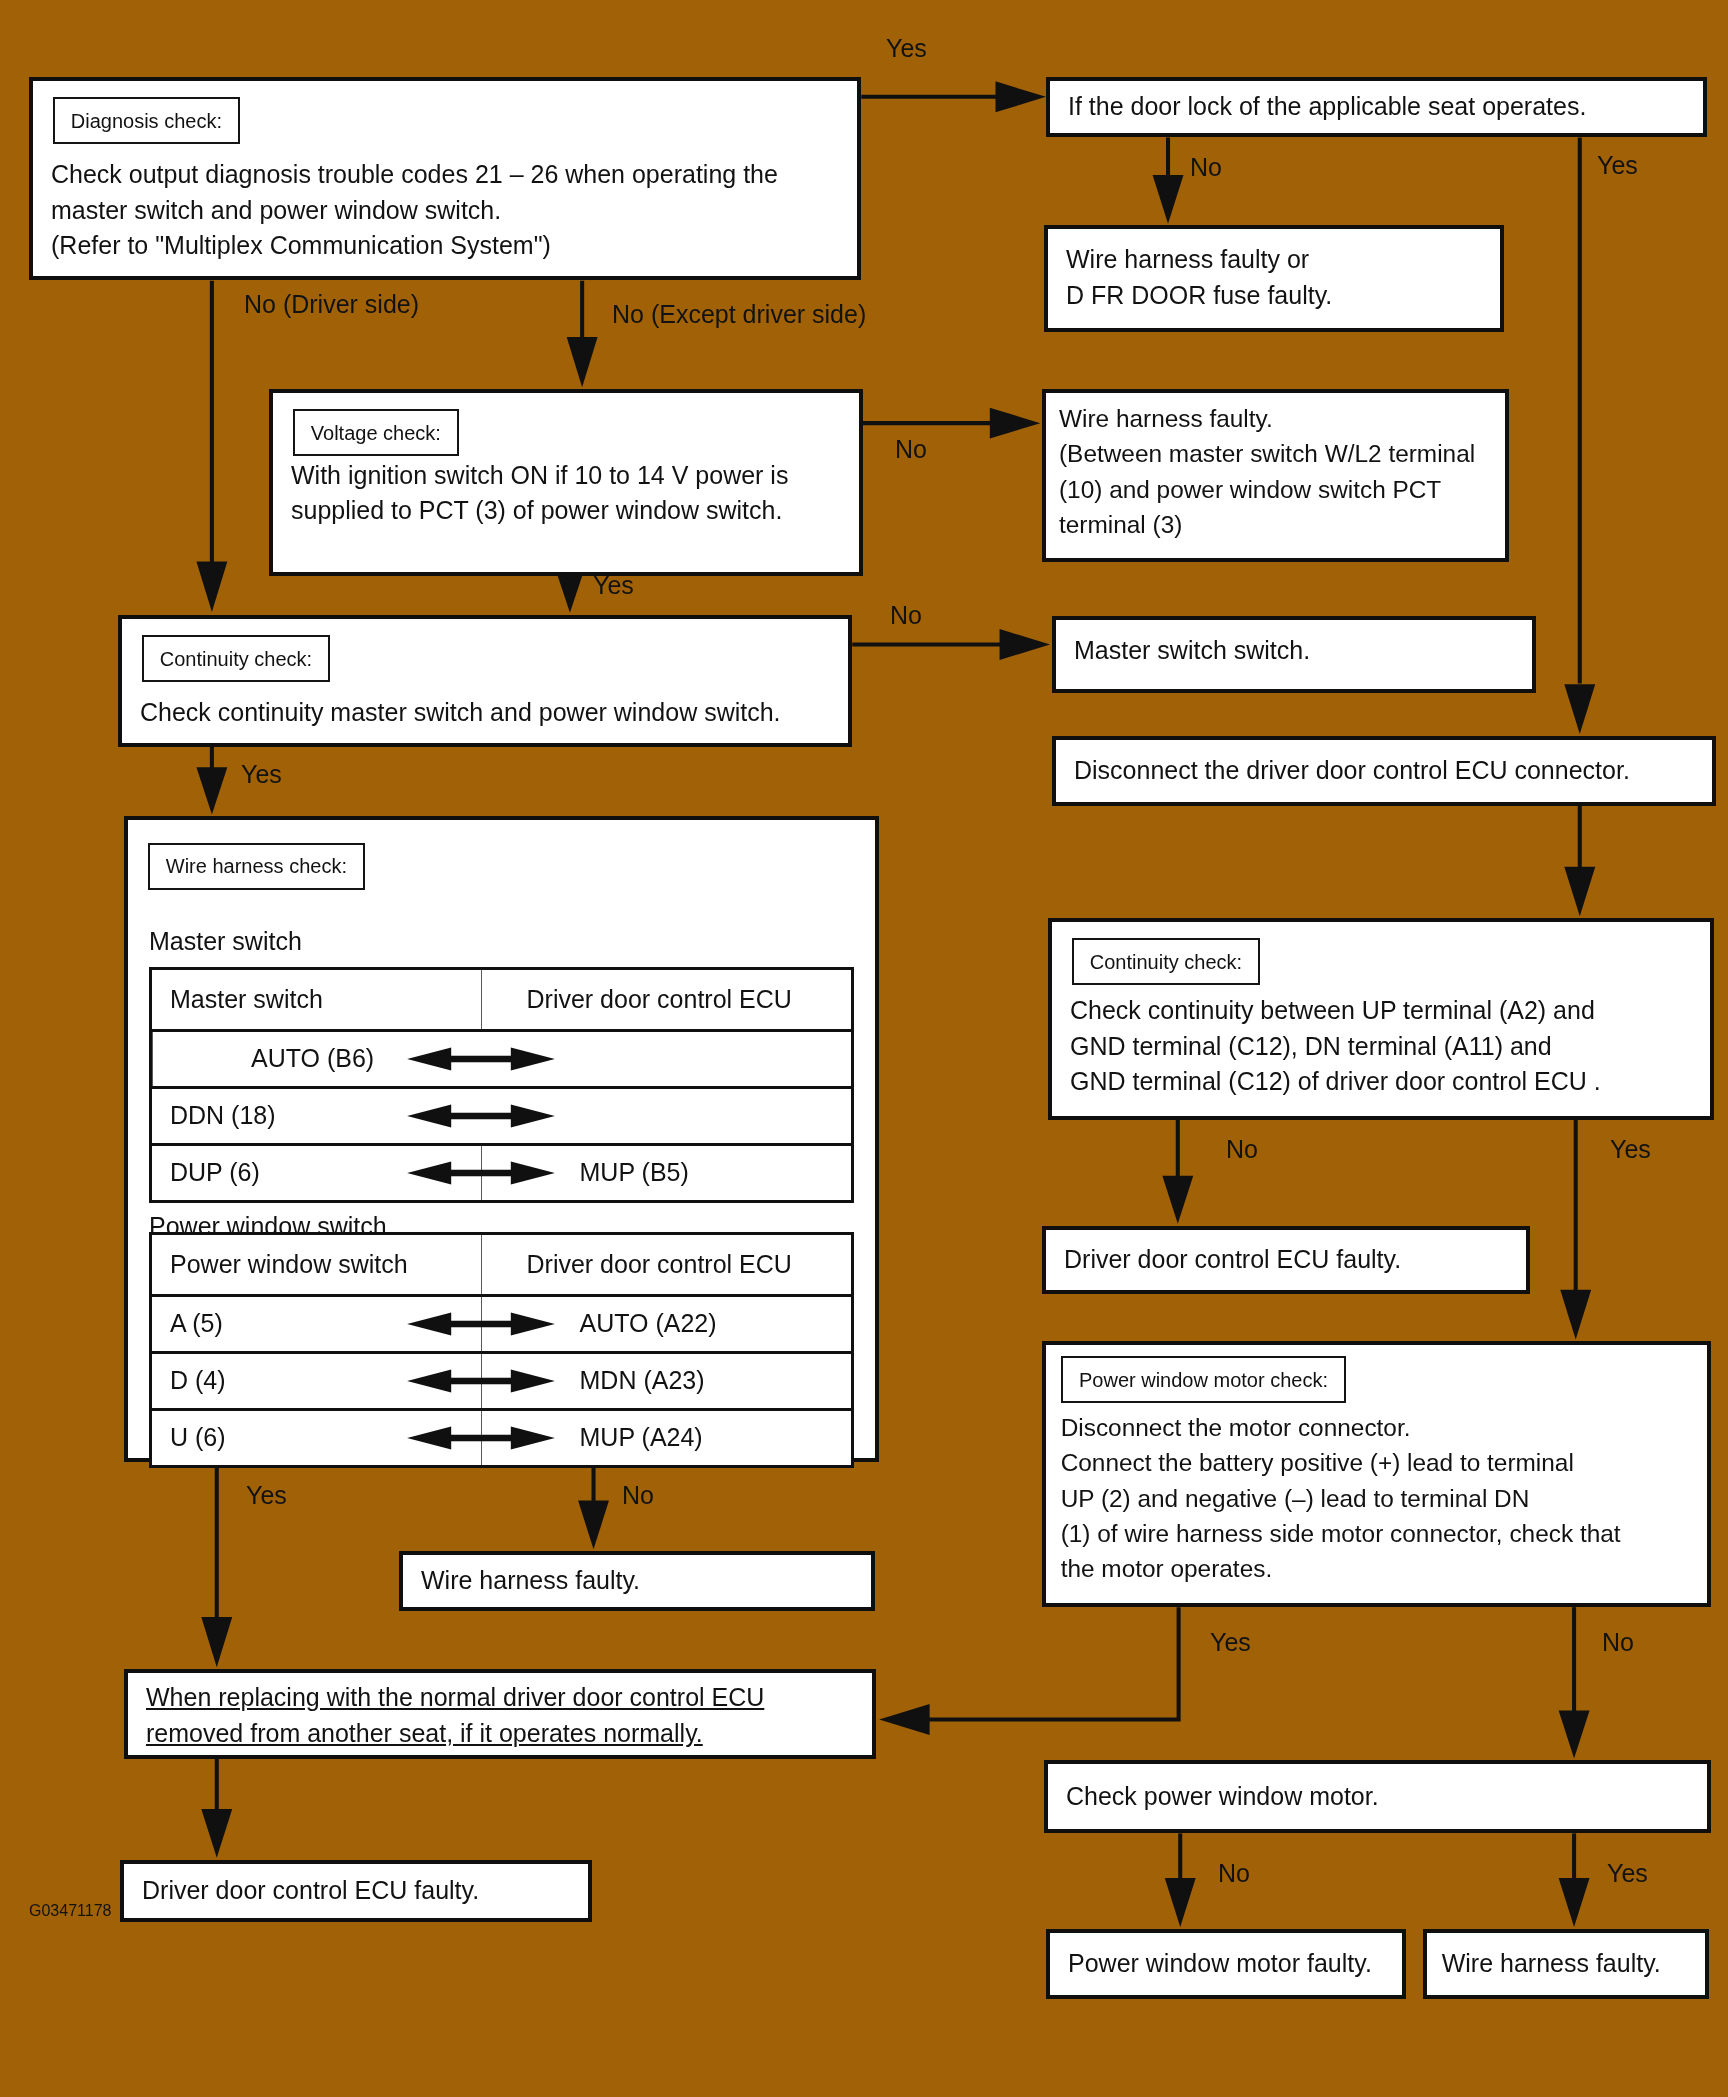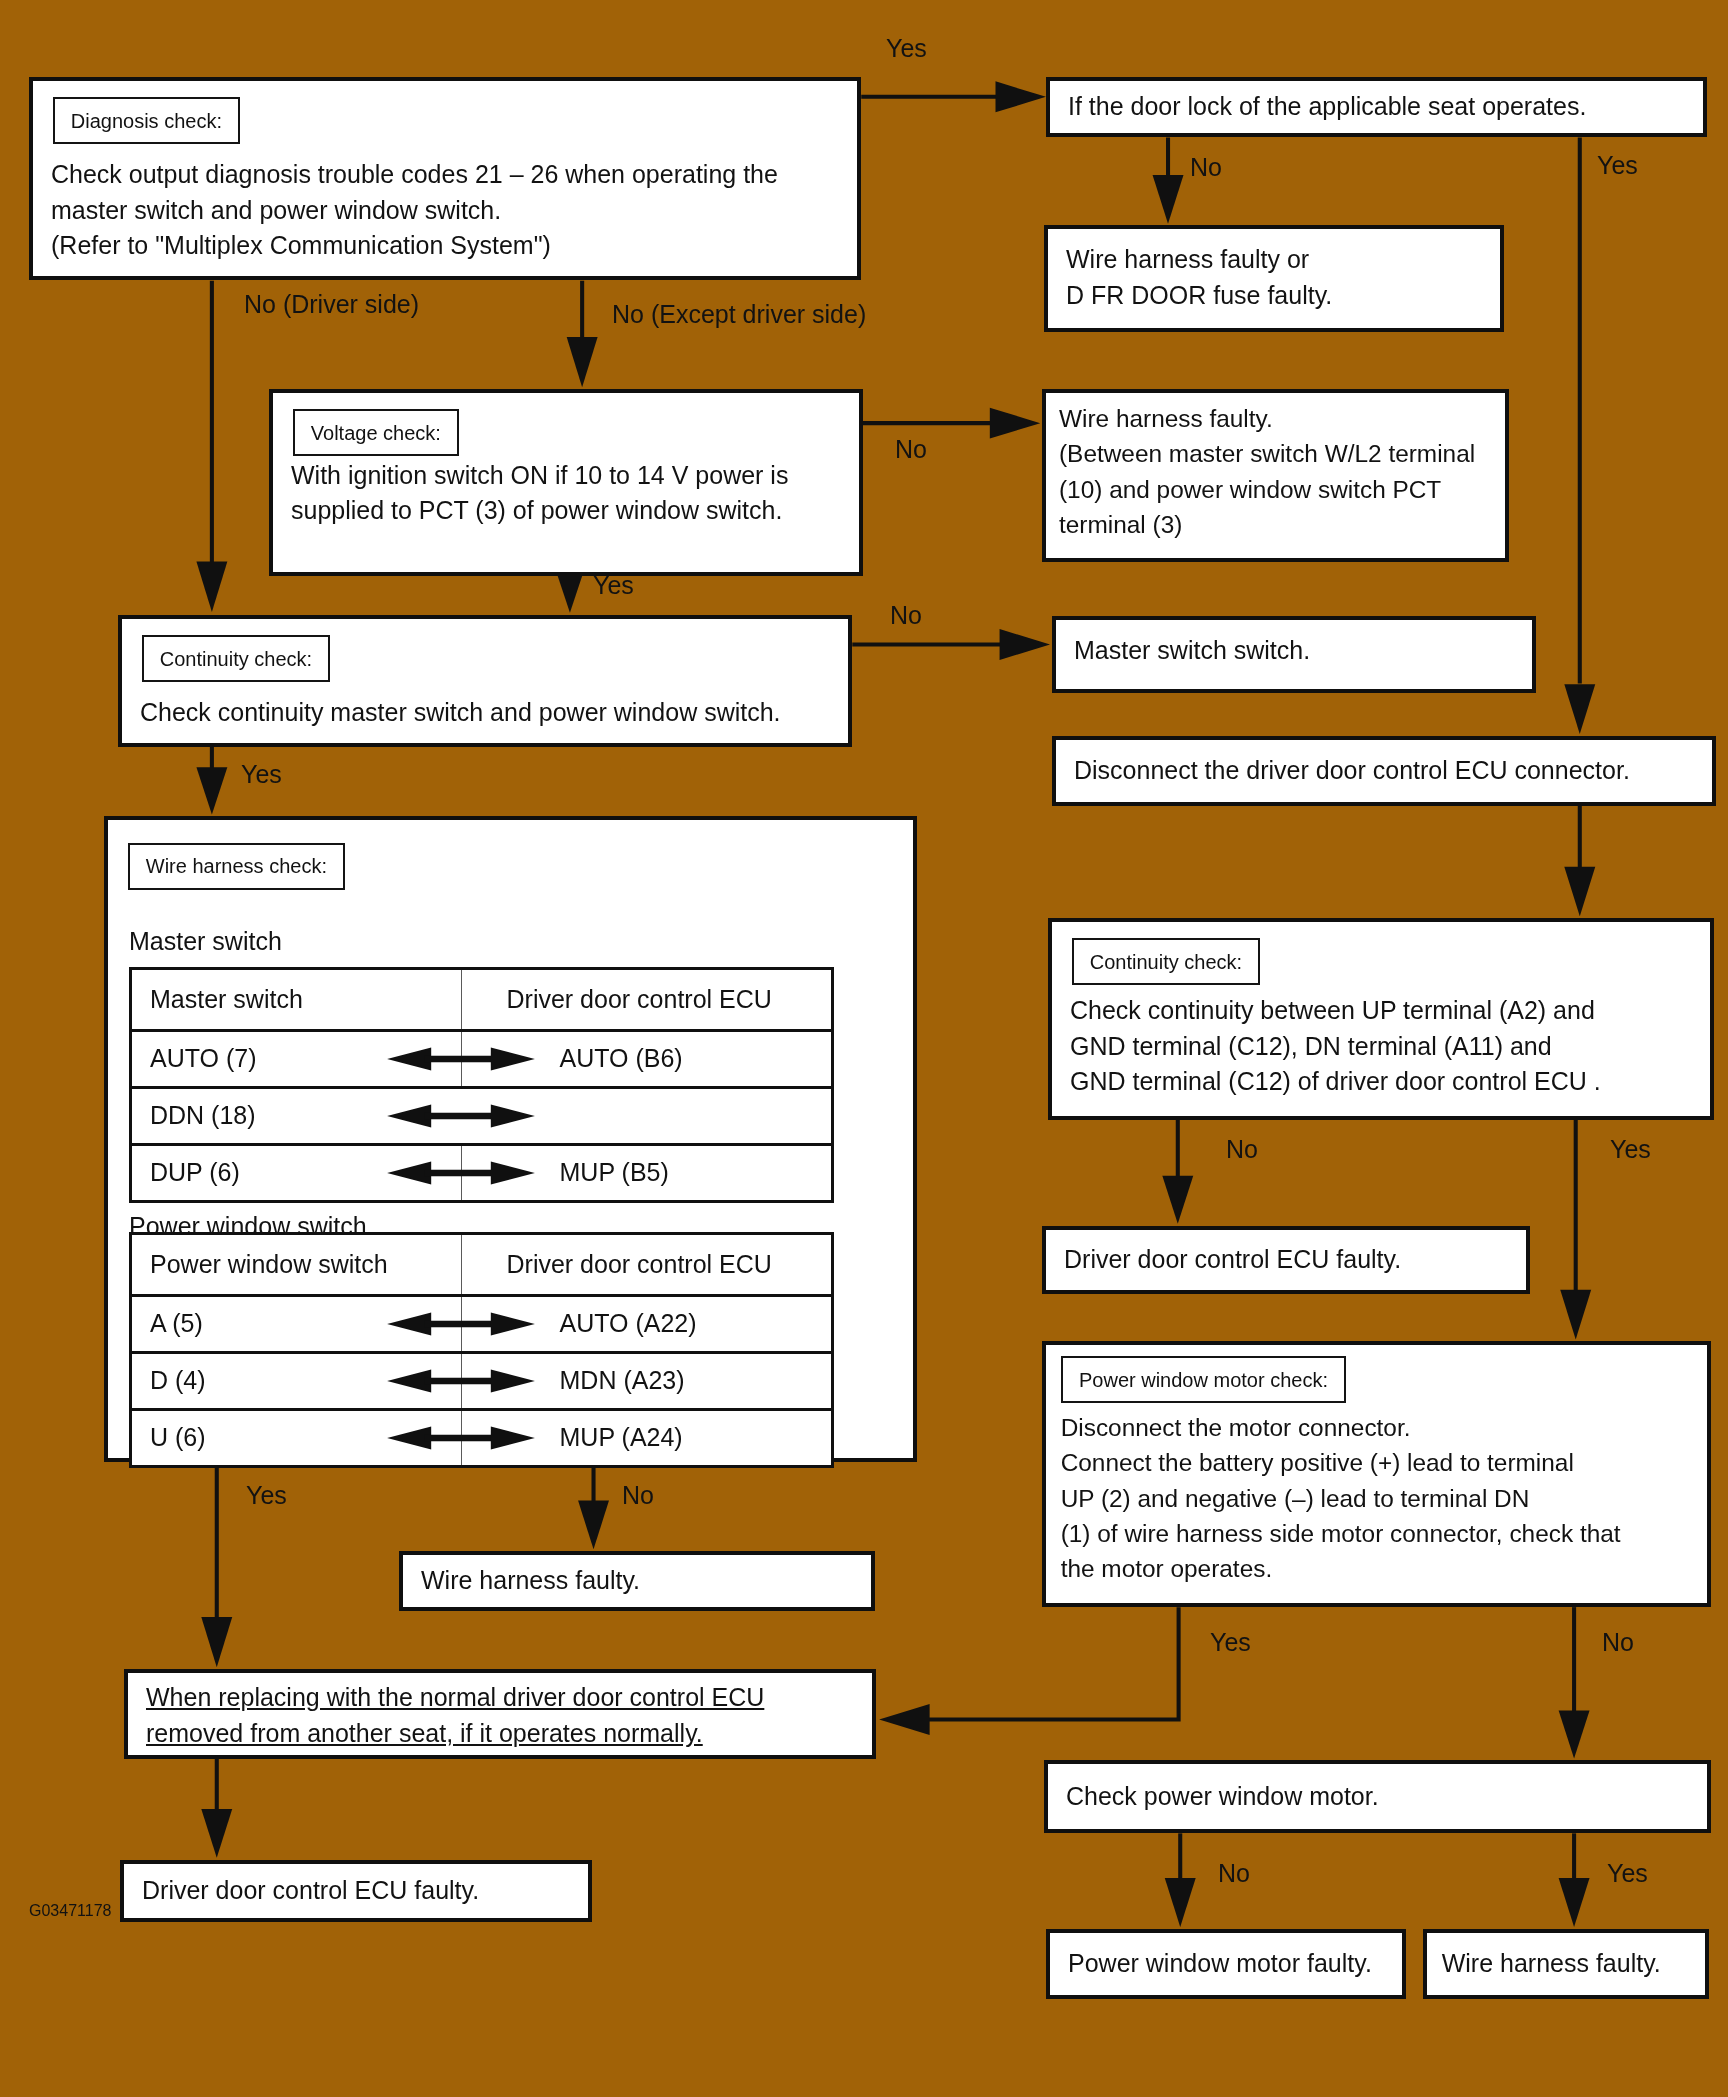--- a/index.html
+++ b/index.html
@@ -167,30 +167,29 @@
     <div class="titlebox">Voltage check:</div>
     <div class="node-text">With ignition switch ON if 10 to 14 V power is
 supplied to PCT (3) of power window switch.</div>
   </div>
 
   <div class="node" style="left:118px;top:615px;width:734px;height:132px;">
     <div class="titlebox">Continuity check:</div>
     <div class="node-text">Check continuity master switch and power window switch.</div>
   </div>
 
-  <div class="node" style="left:104px;top:816px;width:813px;height:646px;">
+  <div class="node" style="left:124px;top:816px;width:755px;height:646px;">
     <div class="titlebox" style="position:absolute;left:0px;top:6.5px;">Wire harness check:</div>
     <div class="whc-sec" style="left:21px;top:104px;">Master switch</div>
     <div class="wh-table" style="left:21px;top:147px;width:705px;">
       <div class="t-row header">
         <div class="cell-l">Master switch</div>
         <div class="cell-r">Driver door control ECU</div>
       </div>
       <div class="t-row">
-        <div class="cell-l">AUTO (7)</div>
         <div class="cell-r">AUTO (B6)</div>
         <svg class="dblarrow" viewBox="0 0 185 34">
             <polygon points="2,17 56,3 56,31"></polygon>
             <rect x="48" y="13" width="90" height="8"></rect>
             <polygon points="183,17 129,3 129,31"></polygon>
           </svg>
       </div>
       <div class="t-row">
         <div class="cell-l">DDN (18)</div>
         <svg class="dblarrow" viewBox="0 0 185 34">

